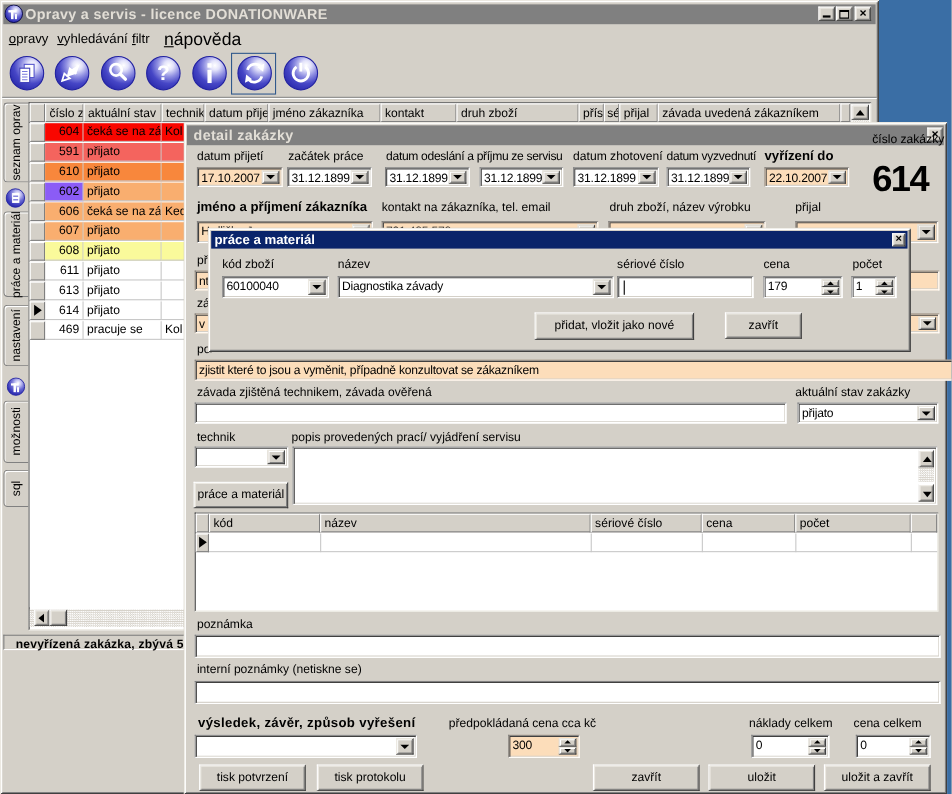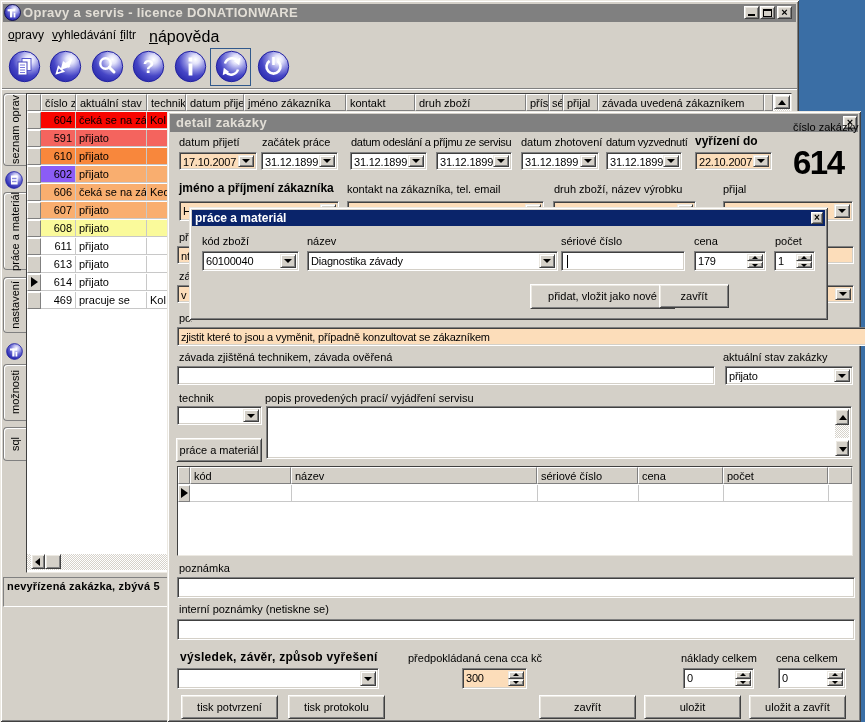--- a/index.html
+++ b/index.html
@@ -253,21 +253,21 @@
   </div>
 </div>
 
 <div class="abs" style="left:27px;top:554px;width:769px;height:16px;background:repeating-conic-gradient(#fff 0% 25%, #D6D2CA 0% 50%);background-size:2px 2px;">
   <div class="btn" style="left:4px;top:0;width:14px;height:15px;">
       <div style="position:absolute;left:3px;top:3px;border:4px solid transparent;border-right:5px solid #000;border-left:none;"></div>
     </div>
   <div class="btn" style="left:18px;top:0;width:16px;height:15px;"></div>
 </div>
 
-<div class="abs" style="left:3px;top:577px;width:165px;height:30px;background:#D4D0C8;border:1px solid;border-color:#808080 #fff #fff #808080;font-weight:bold;font-size:11px;letter-spacing:0.2px;padding:2px 0 0 3px;white-space:nowrap;">nevyřízená zakázka, zbývá 5</div>
+<div class="abs" style="left:3px;top:577px;width:165px;height:14px;background:#D4D0C8;border:1px solid;border-color:#808080 #fff #fff #808080;font-weight:bold;font-size:11px;letter-spacing:0.2px;padding:2px 0 0 3px;white-space:nowrap;text-align:right;">nevyřízená zakázka, zbývá 5</div>
 
 <div class="abs win" style="left:167px;top:111px;width:694px;height:611px;"></div>
 <div class="tbar" style="left:170px;top:114px;width:688px;height:18px;padding-left:6px;">detail zakázky</div>
 <div class="btn" style="left:843px;top:116px;width:14px;height:13px;font-size:11px;font-weight:bold;line-height:11px;">×</div>
 
 <div class="lbl" style="left:179px;top:136px;">datum přijetí</div>
 <div class="lbl" style="left:262px;top:136px;">začátek práce</div>
 <div class="lbl" style="left:351px;top:136px;letter-spacing:-0.3px;">datum odeslání a příjmu ze servisu</div>
 <div class="lbl" style="left:521px;top:136px;">datum zhotovení</div>
 <div class="lbl" style="left:606px;top:136px;letter-spacing:-0.3px;">datum vyzvednutí</div>
@@ -390,14 +390,14 @@
     <span style="position:absolute;left:5px;top:3px;width:1px;height:13px;background:#000;"></span>
   </div>
 <div class="sunk fld" style="left:694px;top:251px;width:72px;height:20px;">179<span class="spin">
       <span class="sb up"></span>
       <span class="sb dn"></span>
     </span></div>
 <div class="sunk fld" style="left:774px;top:251px;width:41px;height:20px;">1<span class="spin">
       <span class="sb up"></span>
       <span class="sb dn"></span>
     </span></div>
-<div class="btn" style="left:486px;top:284px;width:145px;height:25px;line-height:23px;margin-left:44px;">přidat, vložit jako nové</div>
+<div class="btn" style="left:486px;top:284px;width:145px;height:25px;line-height:23px;">přidat, vložit jako nové</div>
 <div class="btn" style="left:659px;top:284px;width:70px;height:24px;line-height:22px;">zavřít</div>
 
 </body></html>

